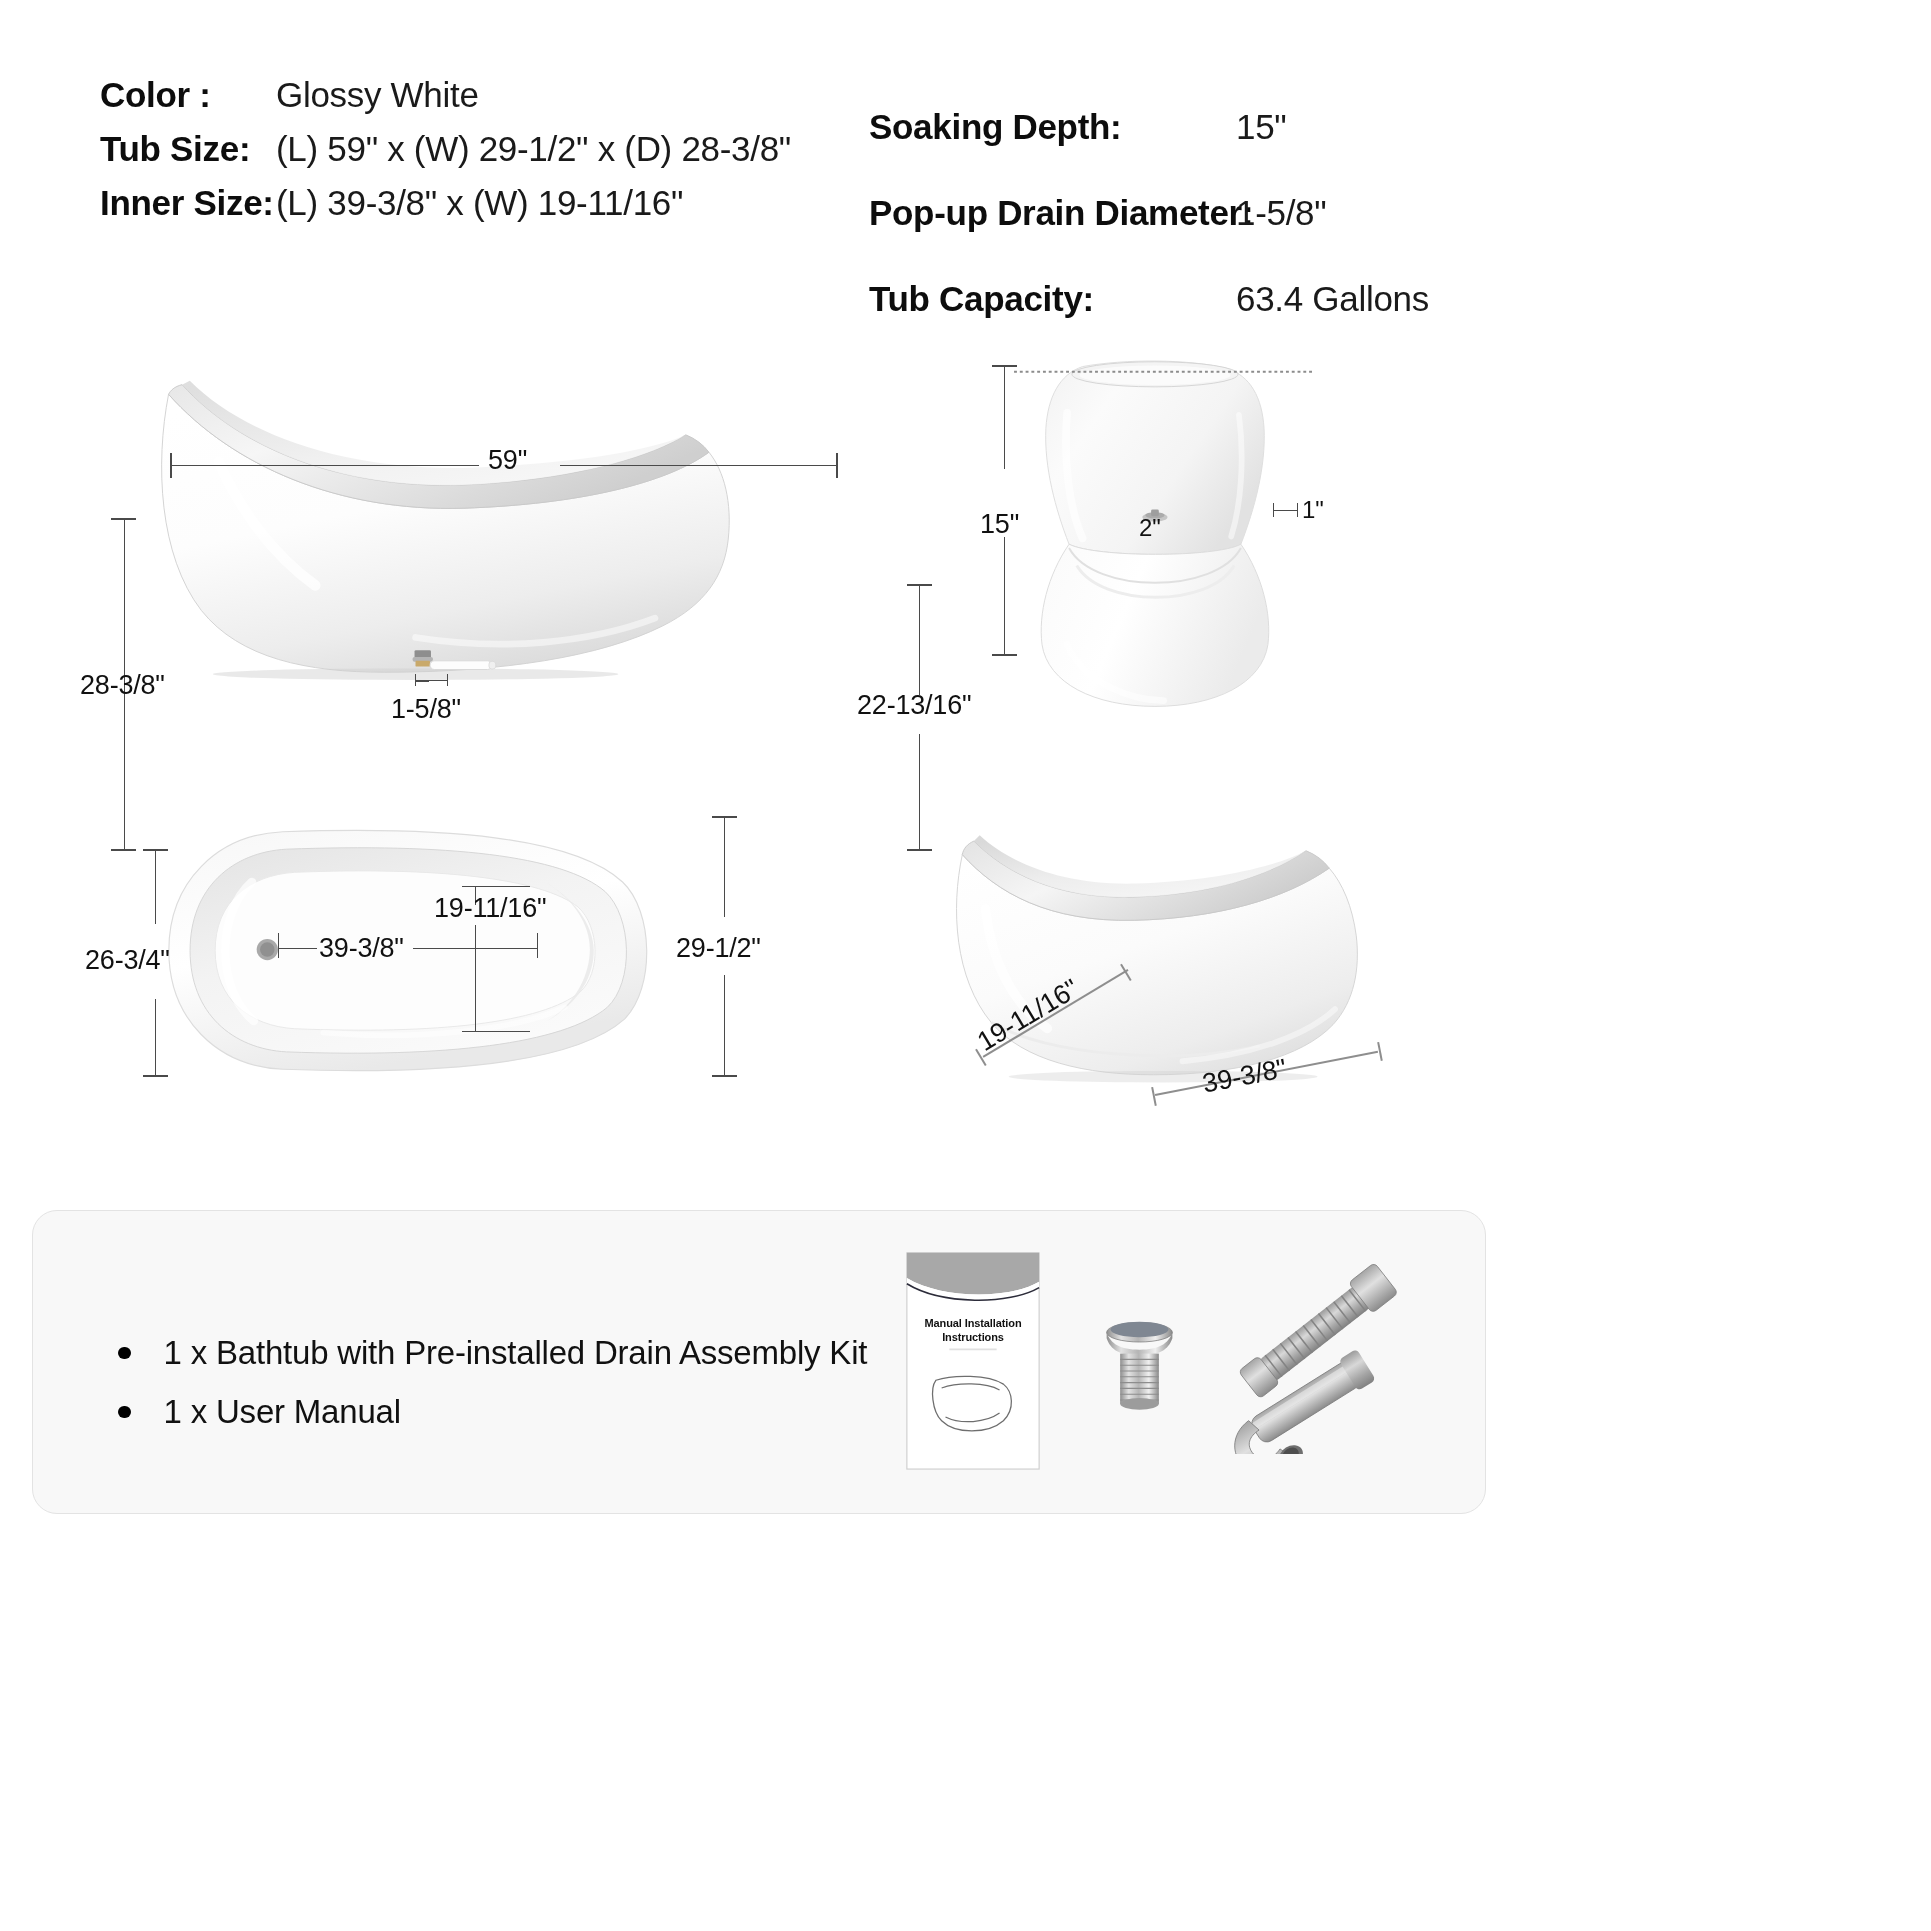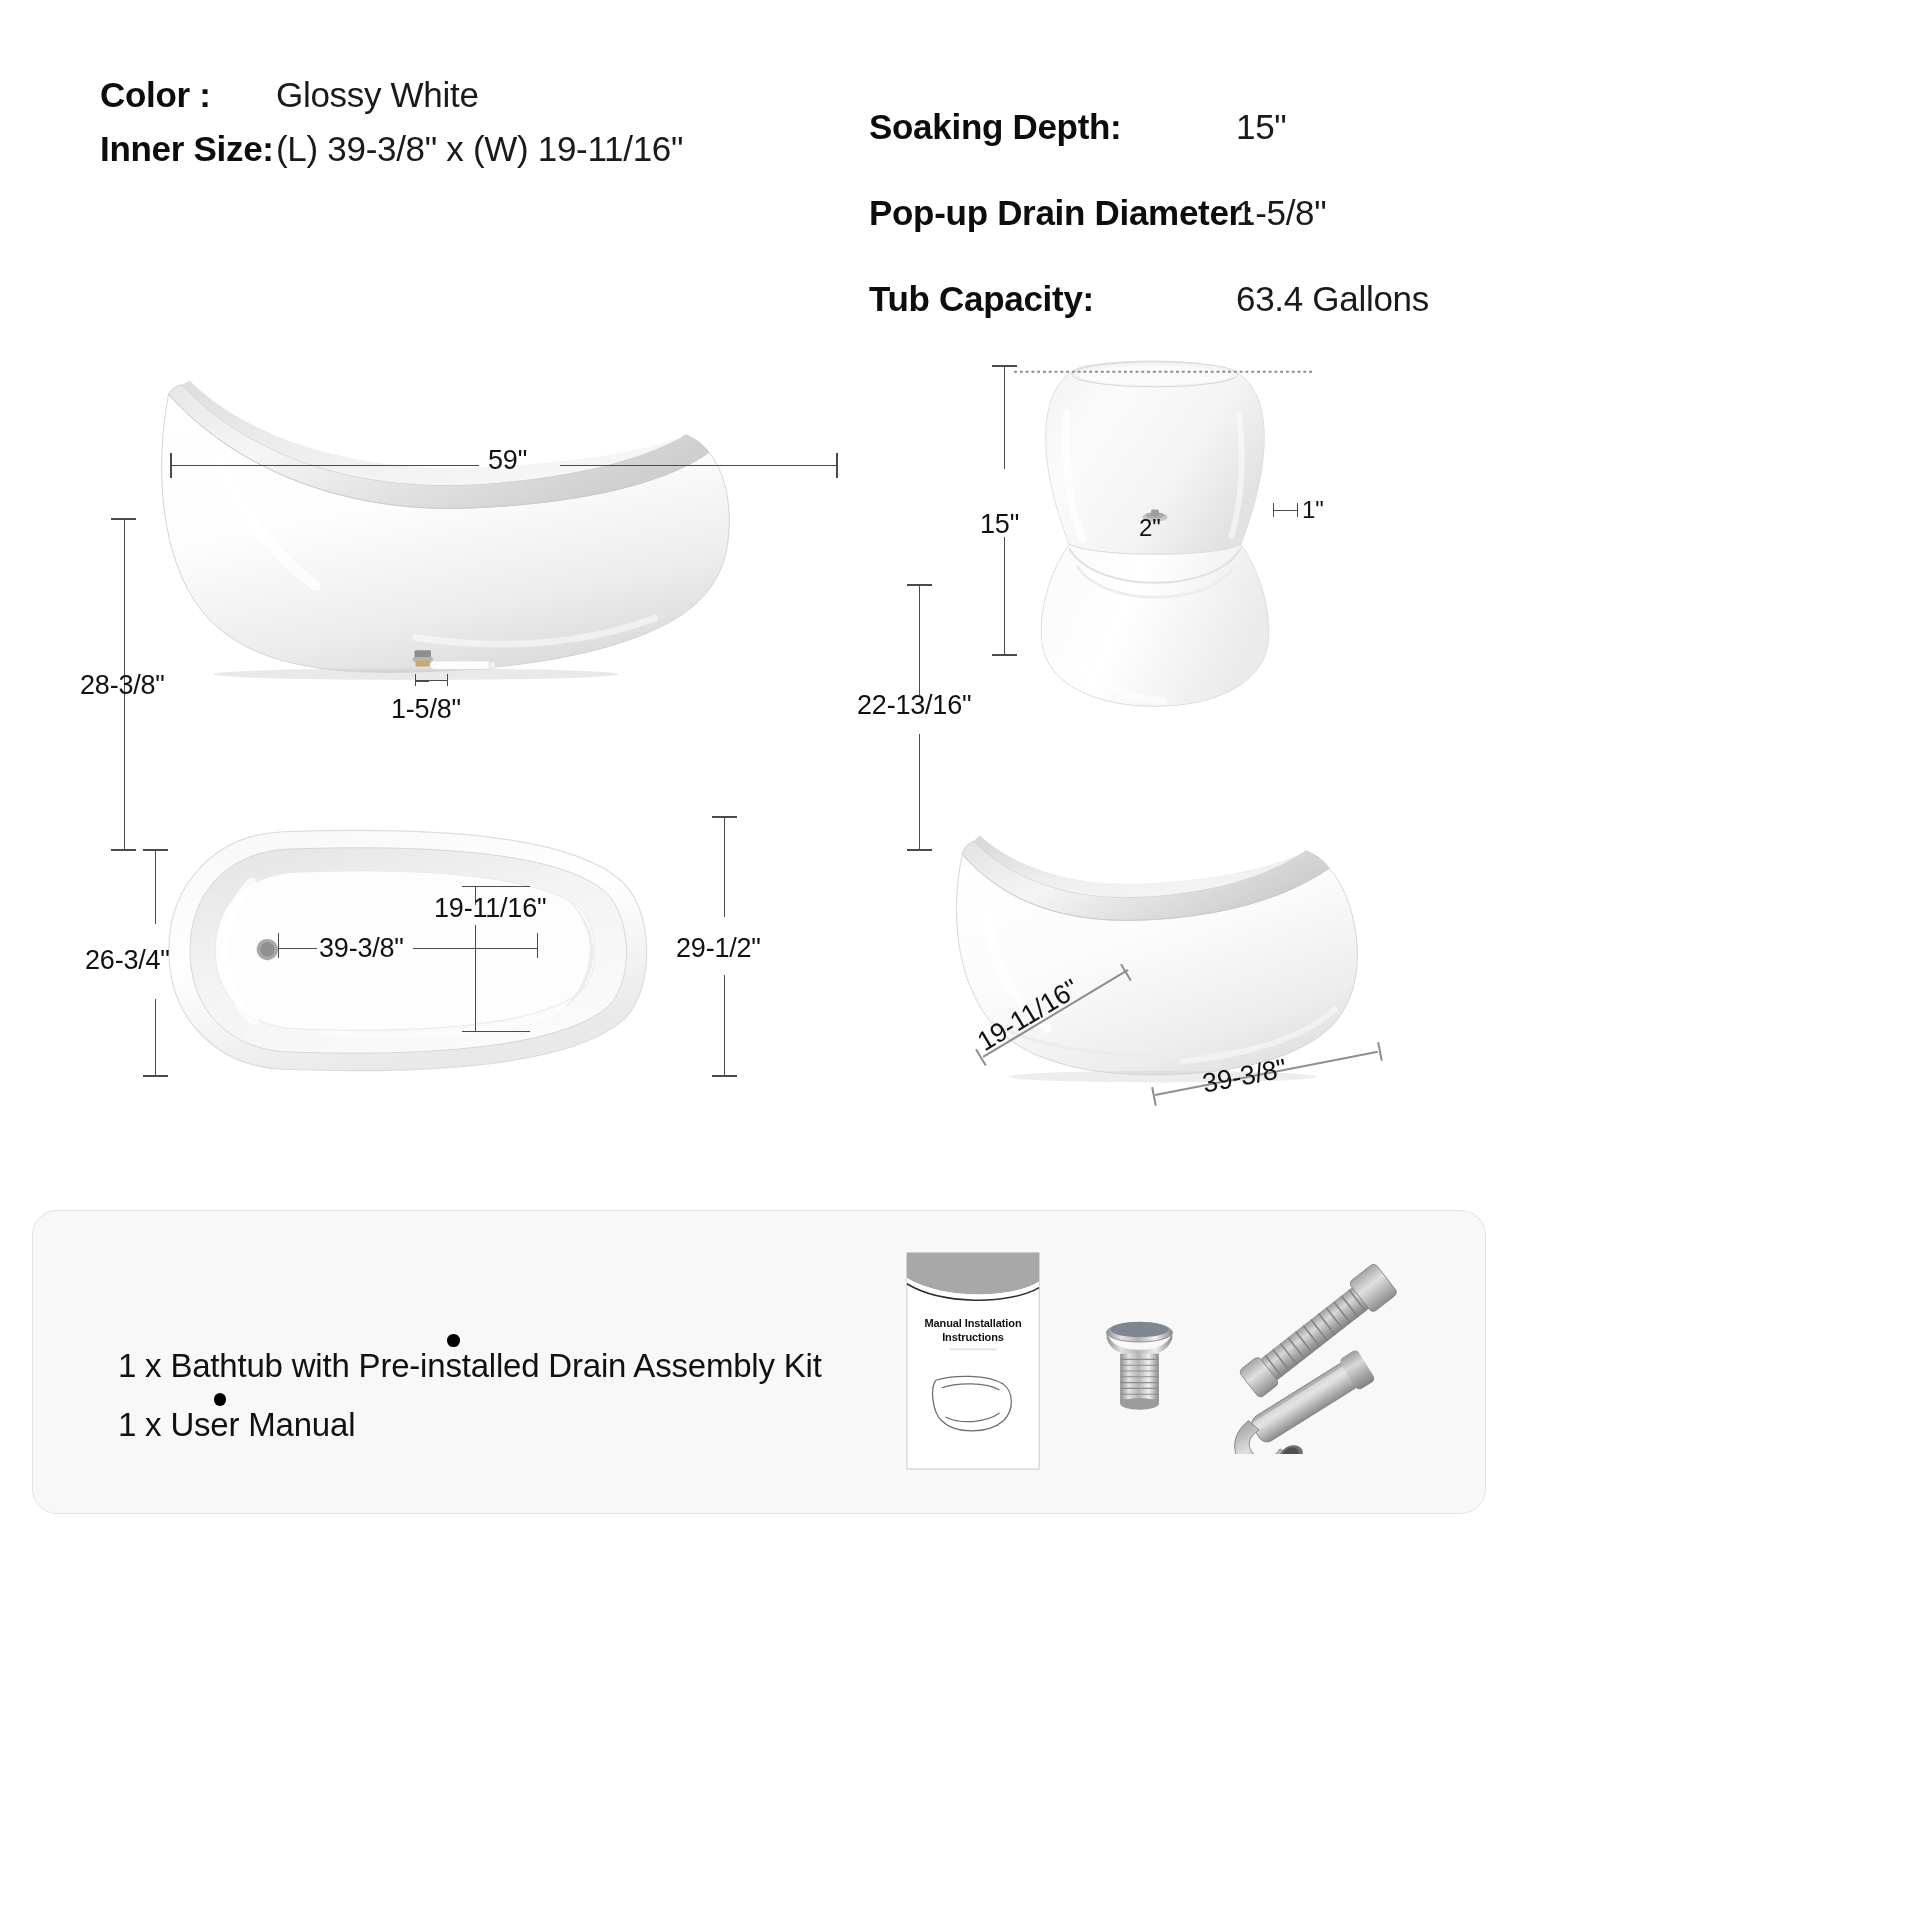--- a/index.html
+++ b/index.html
@@ -56,21 +56,20 @@
   }
   #package-title {
     position: absolute; left: 116px; top: 1239px;
     font-size: 52px; font-weight: bold; color: #000;
     letter-spacing: -0.6px;
   }
   .pkg-item {
     position: absolute; display: flex; align-items: center;
     font-size: 33px; color: #111; letter-spacing: -0.2px;
     white-space: nowrap;
-    flex-direction: column;
   }
   .bullet {
     width: 12.6px; height: 12.6px; border-radius: 50%;
     background: #000; margin-right: 33px; flex: 0 0 auto;
   }
   #pkg-item-0 { left: 118px; top: 1334px; }
   #pkg-item-1 { left: 118px; top: 1393px; }
 
   .pkg-icon { position: absolute; }
   #manual-icon { left: 903px; top: 1249px; }
@@ -85,20 +84,24 @@
 </style>
 </head>
 <body>
 
 <div id="page">
 
   <div class="spec-block" id="specs-left">
     <div class="spec-row">
       <span class="spec-key">Color :</span>
       <span class="spec-val">Glossy White</span>
+    </div>
+    <div class="spec-row">
+      <span class="spec-key">Tub Size:</span>
+      <span class="spec-val">(L) 59" x (W) 29-1/2" x (D) 28-3/8"</span>
     </div>
     <div class="spec-row">
       <span class="spec-key">Inner Size:</span>
       <span class="spec-val">(L) 39-3/8" x (W) 19-11/16"</span>
     </div>
   </div>
 
   <div class="spec-block" id="specs-right">
     <div class="spec-row">
       <span class="spec-key">Soaking Depth:</span>

